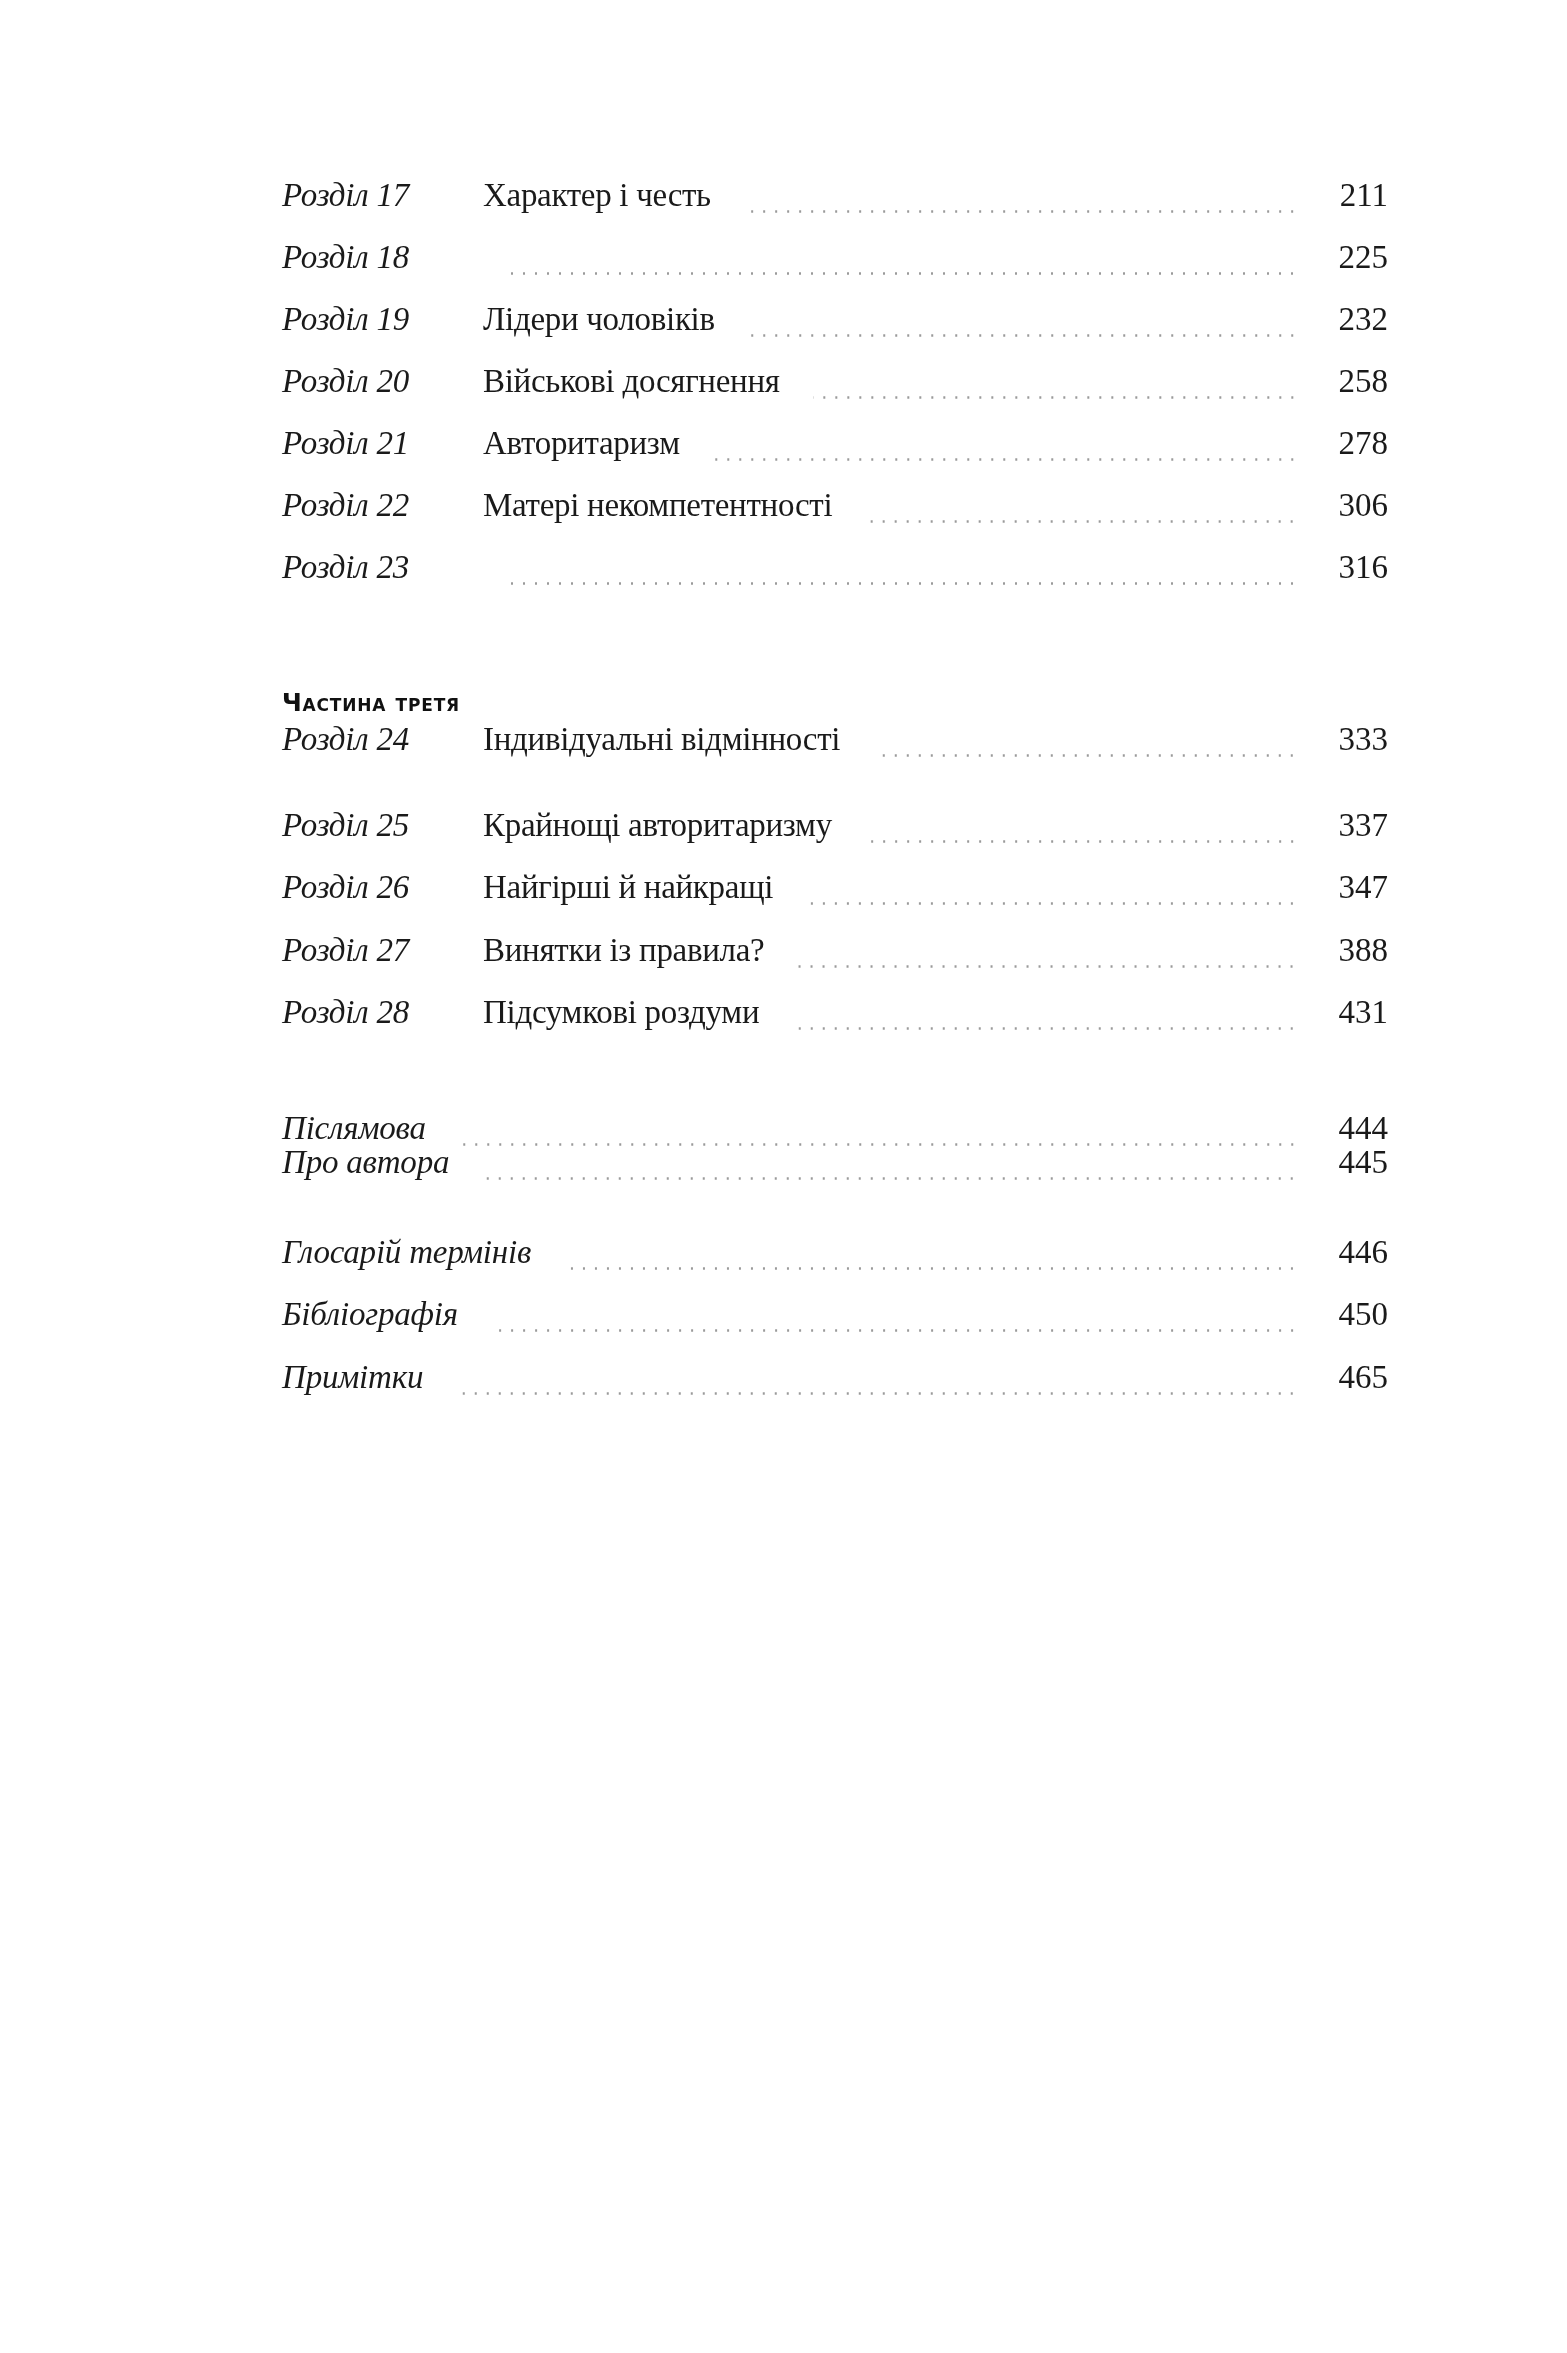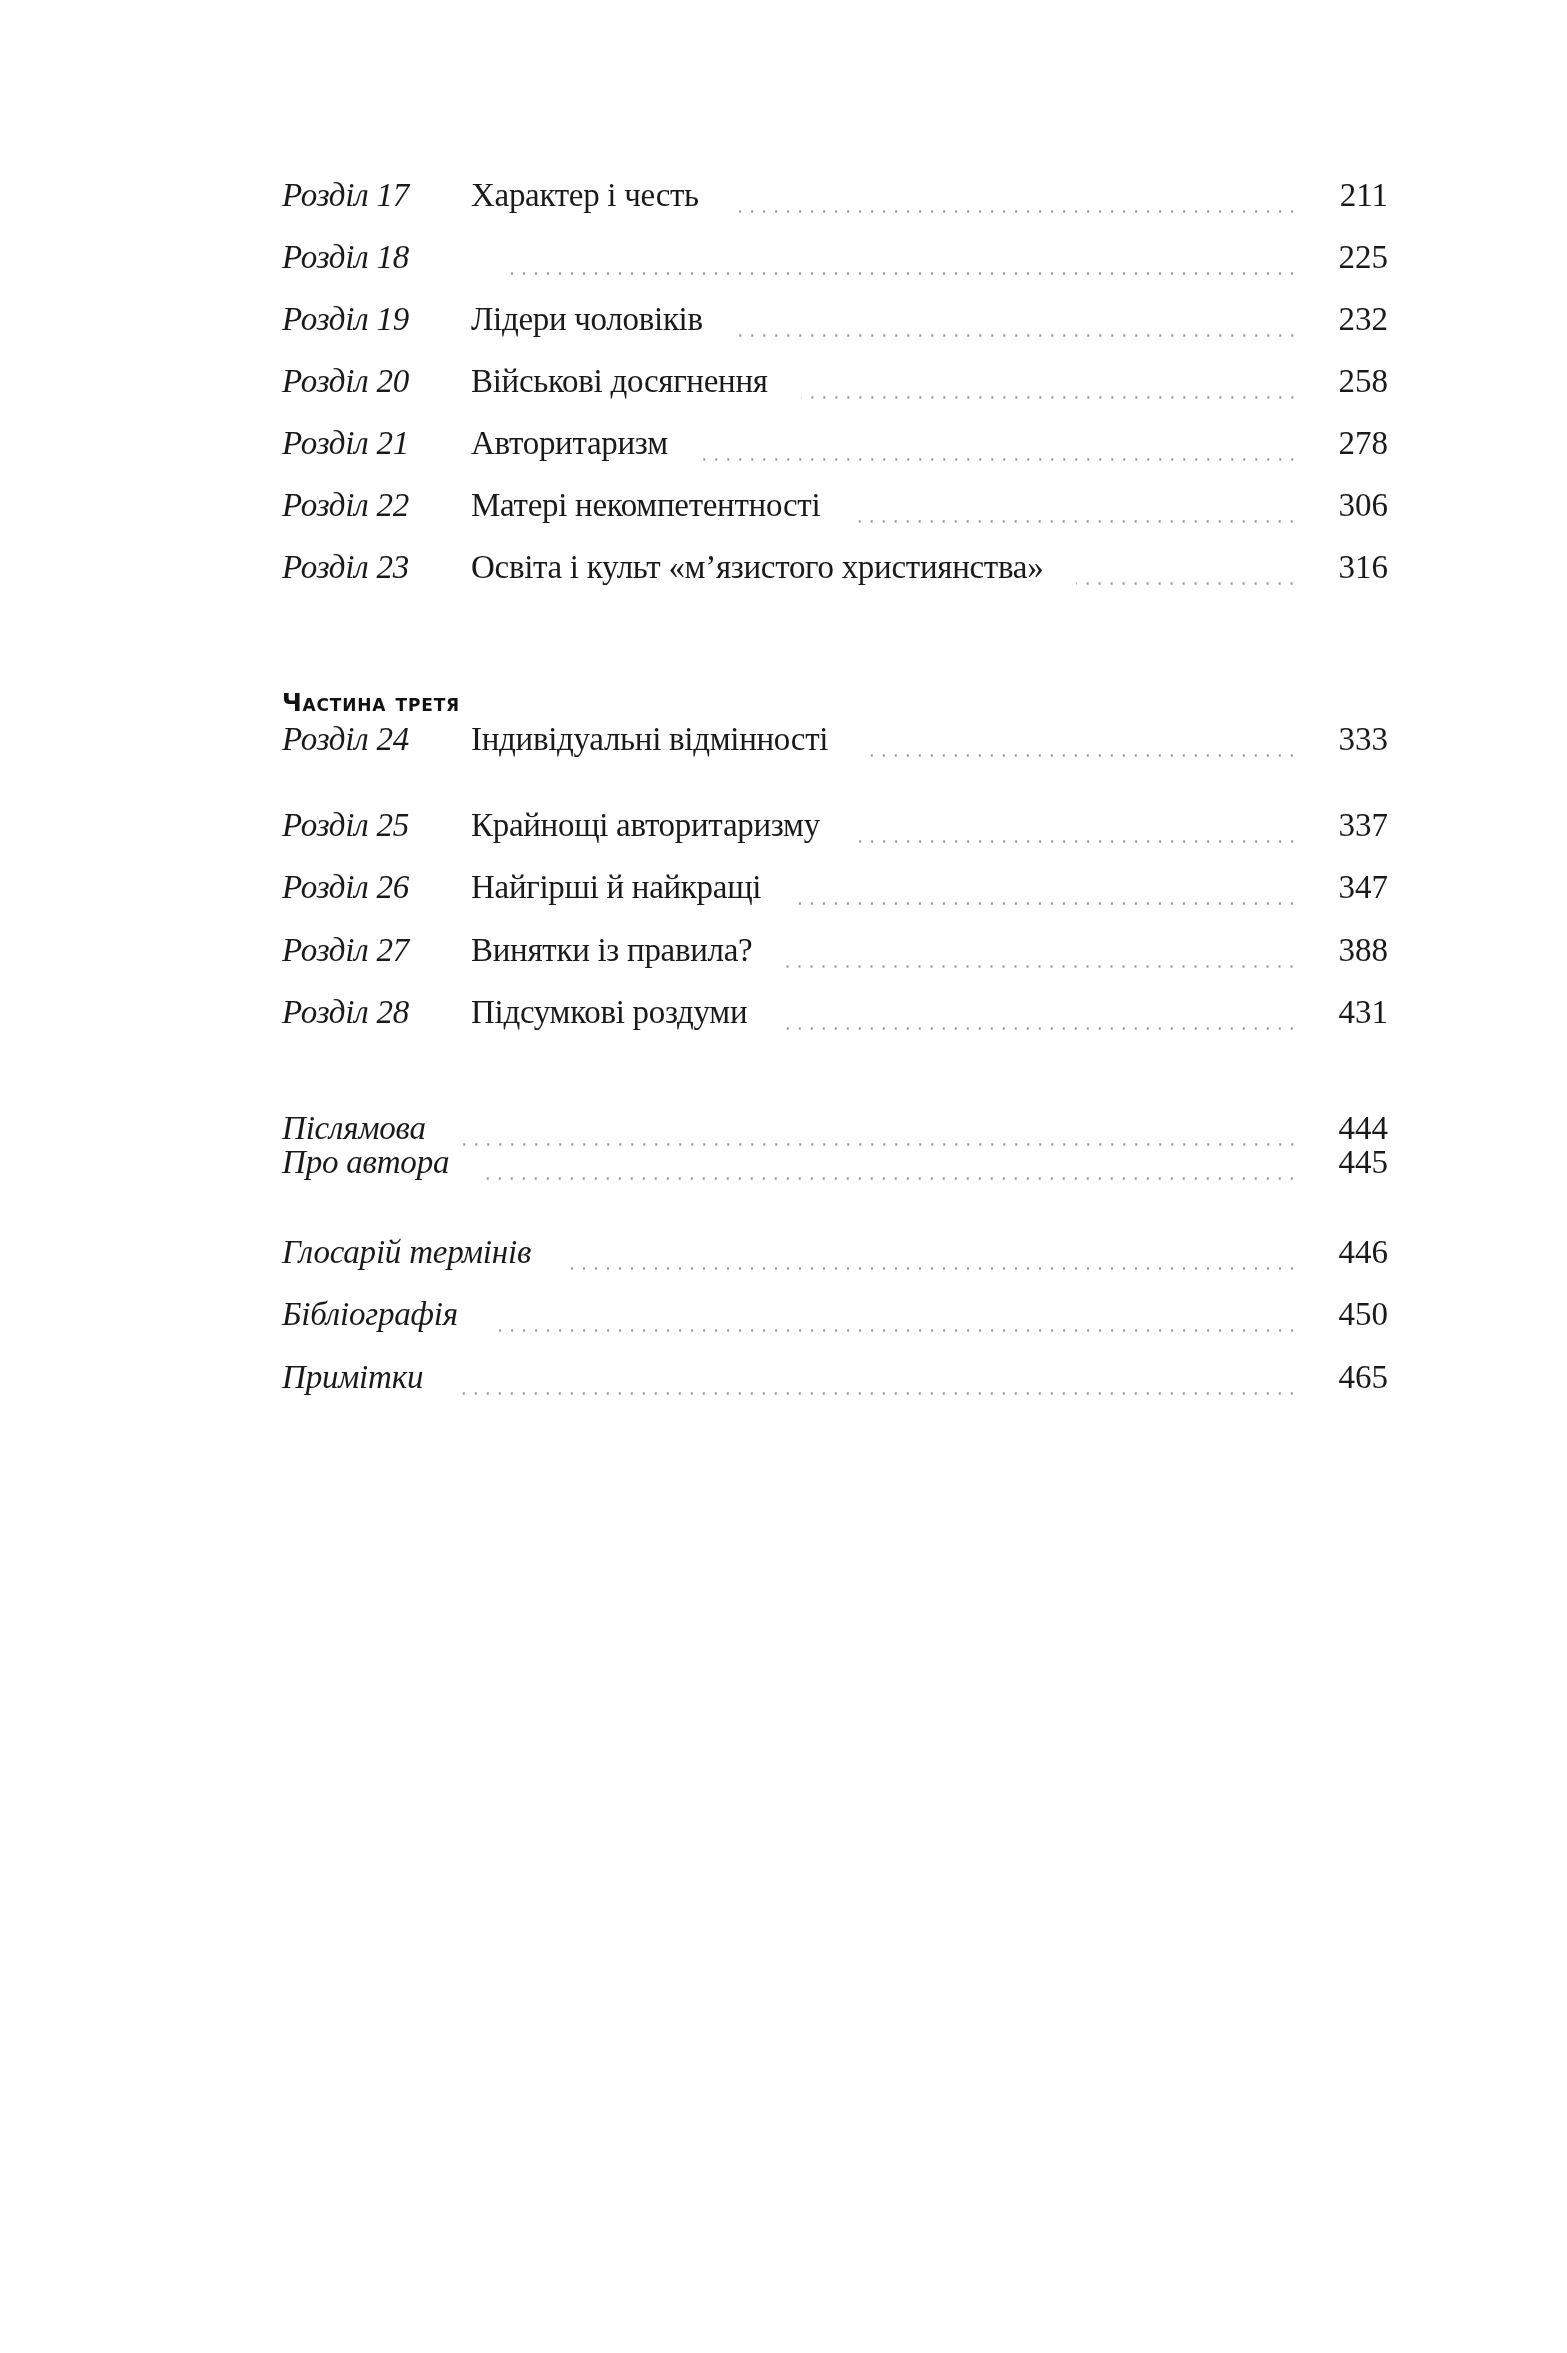--- a/index.html
+++ b/index.html
@@ -4,21 +4,21 @@
 <style>
   html, body { margin: 0; padding: 0; background: #ffffff; }
   body { width: 1568px; height: 2354px; position: relative; overflow: hidden; color: #1a1a1a; }
   .toc { position: absolute; left: 0; top: 0; width: 1568px; }
   .row {
     position: absolute; left: 282px; width: 1106px; height: 62px;
     display: flex; align-items: flex-start;
     font-family: "Liberation Serif", "DejaVu Serif", serif; font-size: 33px;
   }
   .label { font-style: italic; width: 189px; flex: 0 0 189px; white-space: nowrap; letter-spacing: -0.2px; }
-  .title { white-space: nowrap; letter-spacing: -0.3px; }
+  .title { white-space: nowrap; letter-spacing: -0.3px; margin-left: 12px; }
   .backlabel { font-style: italic; white-space: nowrap; letter-spacing: -0.2px; }
   .leader {
     flex: 1 1 auto; height: 3.3px; margin: 0 33px 0 33px; align-self: center; position: relative; top: 3.3px;
     background-image: radial-gradient(circle, #9a9a9a 1.1px, rgba(255,255,255,0) 1.5px);
     background-size: 12px 3.3px; background-repeat: repeat-x; background-position: right center;
   }
   .page { width: 57px; flex: 0 0 57px; text-align: right; white-space: nowrap; letter-spacing: 0px; }
   .heading {
     position: absolute; left: 282px; width: 1053px; top: 688px;
     font-family: "DejaVu Sans", "Liberation Sans", sans-serif; font-weight: bold; font-size: 24.5px;
@@ -60,21 +60,20 @@
     <span class="page">278</span>
   </div>
   <div class="row" style="top:487px">
     <span class="label">Розділ 22</span>
     <span class="title">Матері некомпетентності</span>
     <span class="leader"></span>
     <span class="page">306</span>
   </div>
   <div class="row" style="top:549px">
     <span class="label">Розділ 23</span>
-    <span class="title">Освіта і культ «м’язистого християнства»</span>
     <span class="leader"></span>
     <span class="page">316</span>
   </div>
 
   <div class="heading">Частина третя</div>
 
   <div class="row" style="top:721px">
     <span class="label">Розділ 24</span>
     <span class="title">Індивідуальні відмінності</span>
     <span class="leader"></span>

